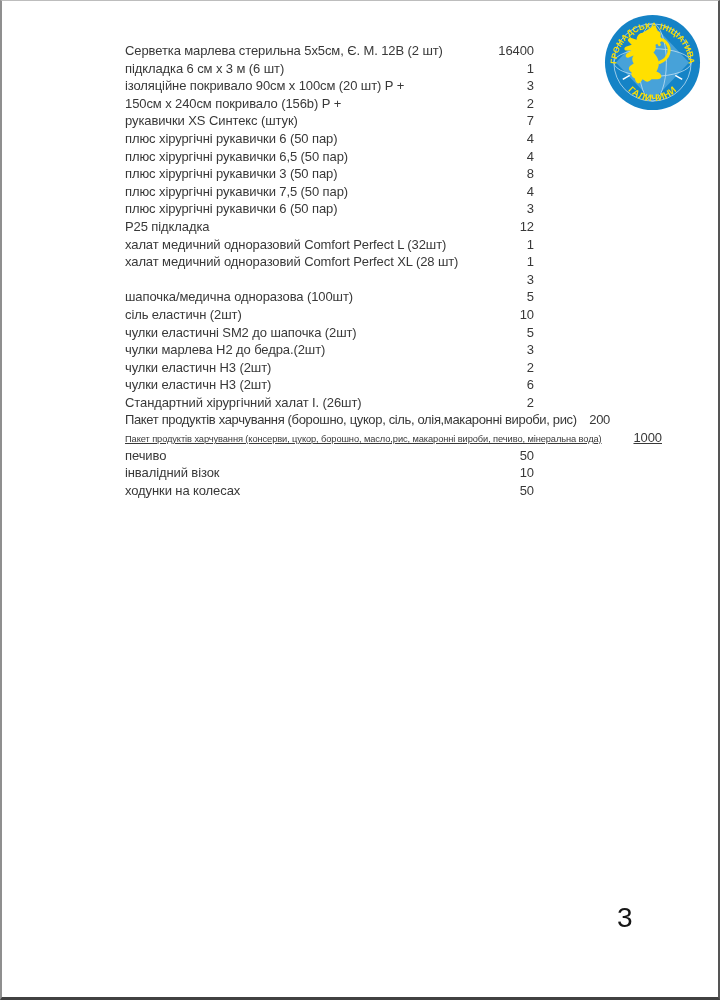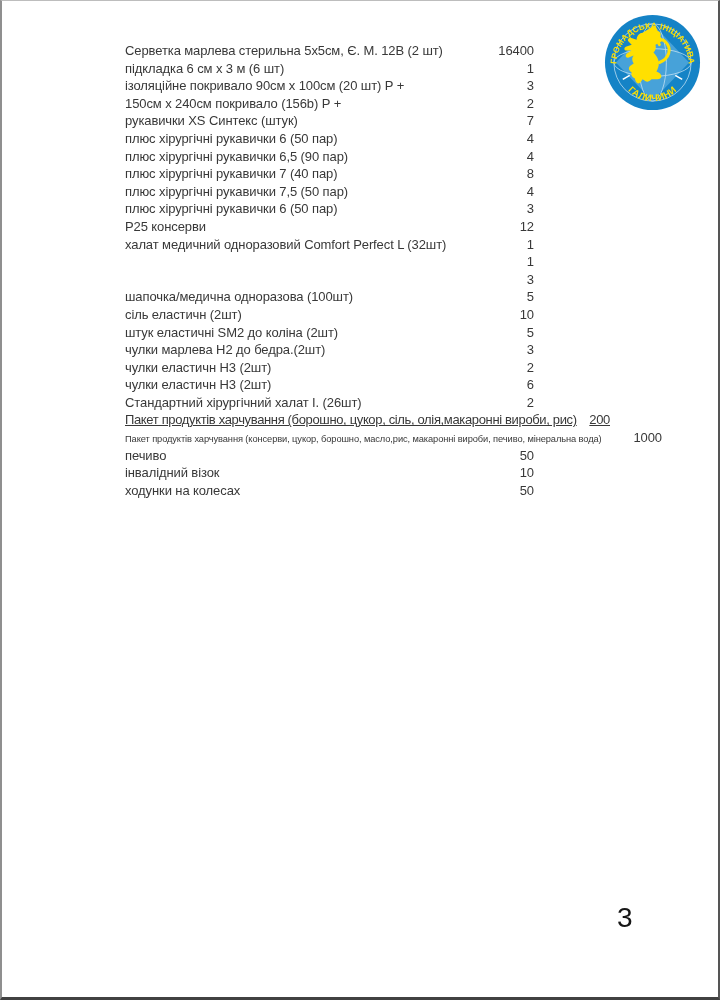--- a/index.html
+++ b/index.html
@@ -17,22 +17,22 @@
   }
   .list { position:absolute; left:123px; top:41px; }
   .row {
     display:flex; align-items:baseline;
     width:409px; height:17.6px;
     font-size:13px; line-height:17.6px;
     color:#383838; white-space:pre; letter-spacing:-0.1px;
   }
   .lbl { flex:0 1 auto; }
   .qty { margin-left:auto; text-align:right; padding-left:8px; }
-  .row.wide { width:485px; letter-spacing:-0.35px;text-decoration:underline; }
-  .row.small-wide { width:537px; }
+  .row.wide { width:485px; letter-spacing:-0.35px; }
+  .row.small-wide { width:537px;text-decoration:underline; }
   .row.small-wide .lbl { font-size:9.3px; letter-spacing:-0.1px; }
   .page-number {
     position:absolute; left:615px; top:899px;
     font-size:28px; line-height:36px; color:#161616;
   }
   .logo { position:absolute; left:601px; top:12px; width:99px; height:99px; }
   .logo svg { width:100%; height:100%; display:block; }
 </style>
 </head>
 <body>
@@ -69,31 +69,31 @@
     </svg>
   </div>
 
   <div class="list">
       <div class="row"><span class="lbl">Серветка марлева стерильна 5х5см, Є. М. 12В (2 шт)</span><span class="qty">16400</span></div>
       <div class="row"><span class="lbl">підкладка 6 см х 3 м (6 шт)</span><span class="qty">1</span></div>
       <div class="row"><span class="lbl">ізоляційне покривало 90см х 100см (20 шт) Р +</span><span class="qty">3</span></div>
       <div class="row"><span class="lbl">150см х 240см покривало (156b) Р +</span><span class="qty">2</span></div>
       <div class="row"><span class="lbl">рукавички XS Синтекс (штук)</span><span class="qty">7</span></div>
       <div class="row"><span class="lbl">плюс хірургічні рукавички 6 (50 пар)</span><span class="qty">4</span></div>
-      <div class="row"><span class="lbl">плюс хірургічні рукавички 6,5 (90 пар)</span><span class="qty">4</span></div>
-      <div class="row"><span class="lbl">плюс хірургічні рукавички 7 (40 пар)</span><span class="qty">8</span></div>
+      <div class="row"><span class="lbl">плюс хірургічні рукавички 6,5 (50 пар)</span><span class="qty">4</span></div>
+      <div class="row"><span class="lbl">плюс хірургічні рукавички 3 (50 пар)</span><span class="qty">8</span></div>
       <div class="row"><span class="lbl">плюс хірургічні рукавички 7,5 (50 пар)</span><span class="qty">4</span></div>
       <div class="row"><span class="lbl">плюс хірургічні рукавички 6 (50 пар)</span><span class="qty">3</span></div>
-      <div class="row"><span class="lbl">Р25 консерви</span><span class="qty">12</span></div>
+      <div class="row"><span class="lbl">Р25 підкладка</span><span class="qty">12</span></div>
       <div class="row"><span class="lbl">халат медичний одноразовий Comfort Perfect L (32шт)</span><span class="qty">1</span></div>
-      <div class="row"><span class="qty">1</span></div>
+      <div class="row"><span class="lbl">халат медичний одноразовий Comfort Perfect XL (28 шт)</span><span class="qty">1</span></div>
       <div class="row"><span class="qty">3</span></div>
       <div class="row"><span class="lbl">шапочка/медична одноразова (100шт)</span><span class="qty">5</span></div>
       <div class="row"><span class="lbl">сіль еластичн (2шт)</span><span class="qty">10</span></div>
-      <div class="row"><span class="lbl">штук еластичні SM2 до коліна (2шт)</span><span class="qty">5</span></div>
+      <div class="row"><span class="lbl">чулки еластичні SM2 до шапочка (2шт)</span><span class="qty">5</span></div>
       <div class="row"><span class="lbl">чулки марлева Н2 до бедра.(2шт)</span><span class="qty">3</span></div>
       <div class="row"><span class="lbl">чулки еластичн Н3 (2шт)</span><span class="qty">2</span></div>
       <div class="row"><span class="lbl">чулки еластичн Н3 (2шт)</span><span class="qty">6</span></div>
       <div class="row"><span class="lbl">Стандартний хірургічний халат І. (26шт)</span><span class="qty">2</span></div>
       <div class="row wide"><span class="lbl">Пакет продуктів харчування (борошно, цукор, сіль, олія,макаронні вироби, рис)</span><span class="qty">200</span></div>
       <div class="row small-wide"><span class="lbl">Пакет продуктів харчування (консерви, цукор, борошно, масло,рис, макаронні вироби, печиво, мінеральна вода)</span><span class="qty">1000</span></div>
       <div class="row"><span class="lbl">печиво</span><span class="qty">50</span></div>
       <div class="row"><span class="lbl">інвалідний візок</span><span class="qty">10</span></div>
       <div class="row"><span class="lbl">ходунки на колесах</span><span class="qty">50</span></div>
     </div>

